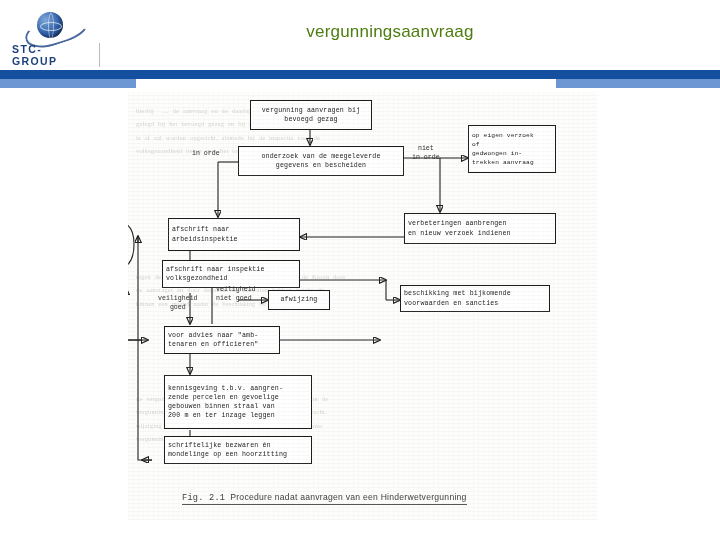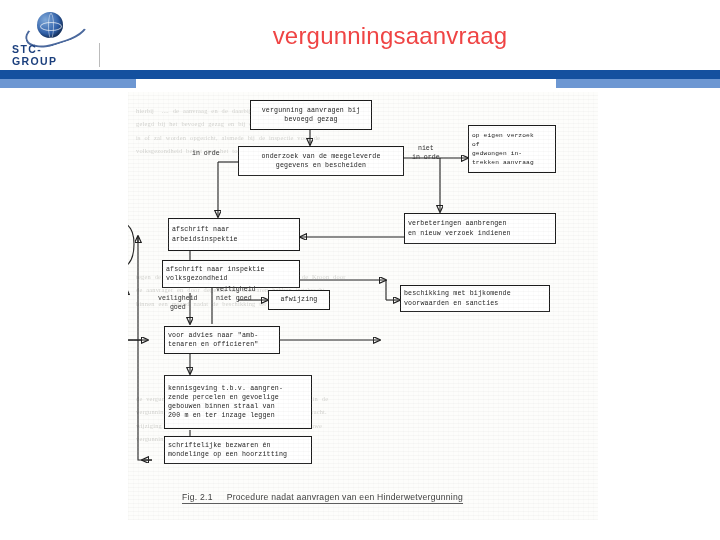--- a/index.html
+++ b/index.html
@@ -89,22 +89,22 @@
     padding-right: 19px;
     display: inline-block;
   }
 
   #slide-title {
     position: absolute;
     left: 130px;
     top: 22px;
     width: 520px;
     text-align: center;
-    font-size: 24px;
-    color: #ef4444;
+    font-size: 17px;
+    color: #4d7c0f;
     font-family: "Liberation Sans", sans-serif;
     letter-spacing: .2px;
     white-space: nowrap;
   }
 
   #band-dark {
     position: absolute;
     left: 0;
     top: 70px;
     width: 720px;
@@ -221,21 +221,21 @@
     top: 400px;
     font-family: "Liberation Sans", sans-serif;
     font-size: 8.6px;
     color: #3a3a3a;
     border-bottom: .9px solid #555;
     padding-bottom: 1px;
     letter-spacing: .25px;
     white-space: nowrap;
     filter: blur(.15px);
   }
-  #fig-caption .fig-no { margin-right: 14px; }
+  #fig-caption .fig-no { margin-right: 5px; font-family: Liberation Mono, monospace; }
 </style>
 </head>
 <body>
 
 <div id="slide">
 
   <div id="logo">
     <div class="globe-wrap">
       <div class="swoosh"></div>
       <div class="globe"></div>

